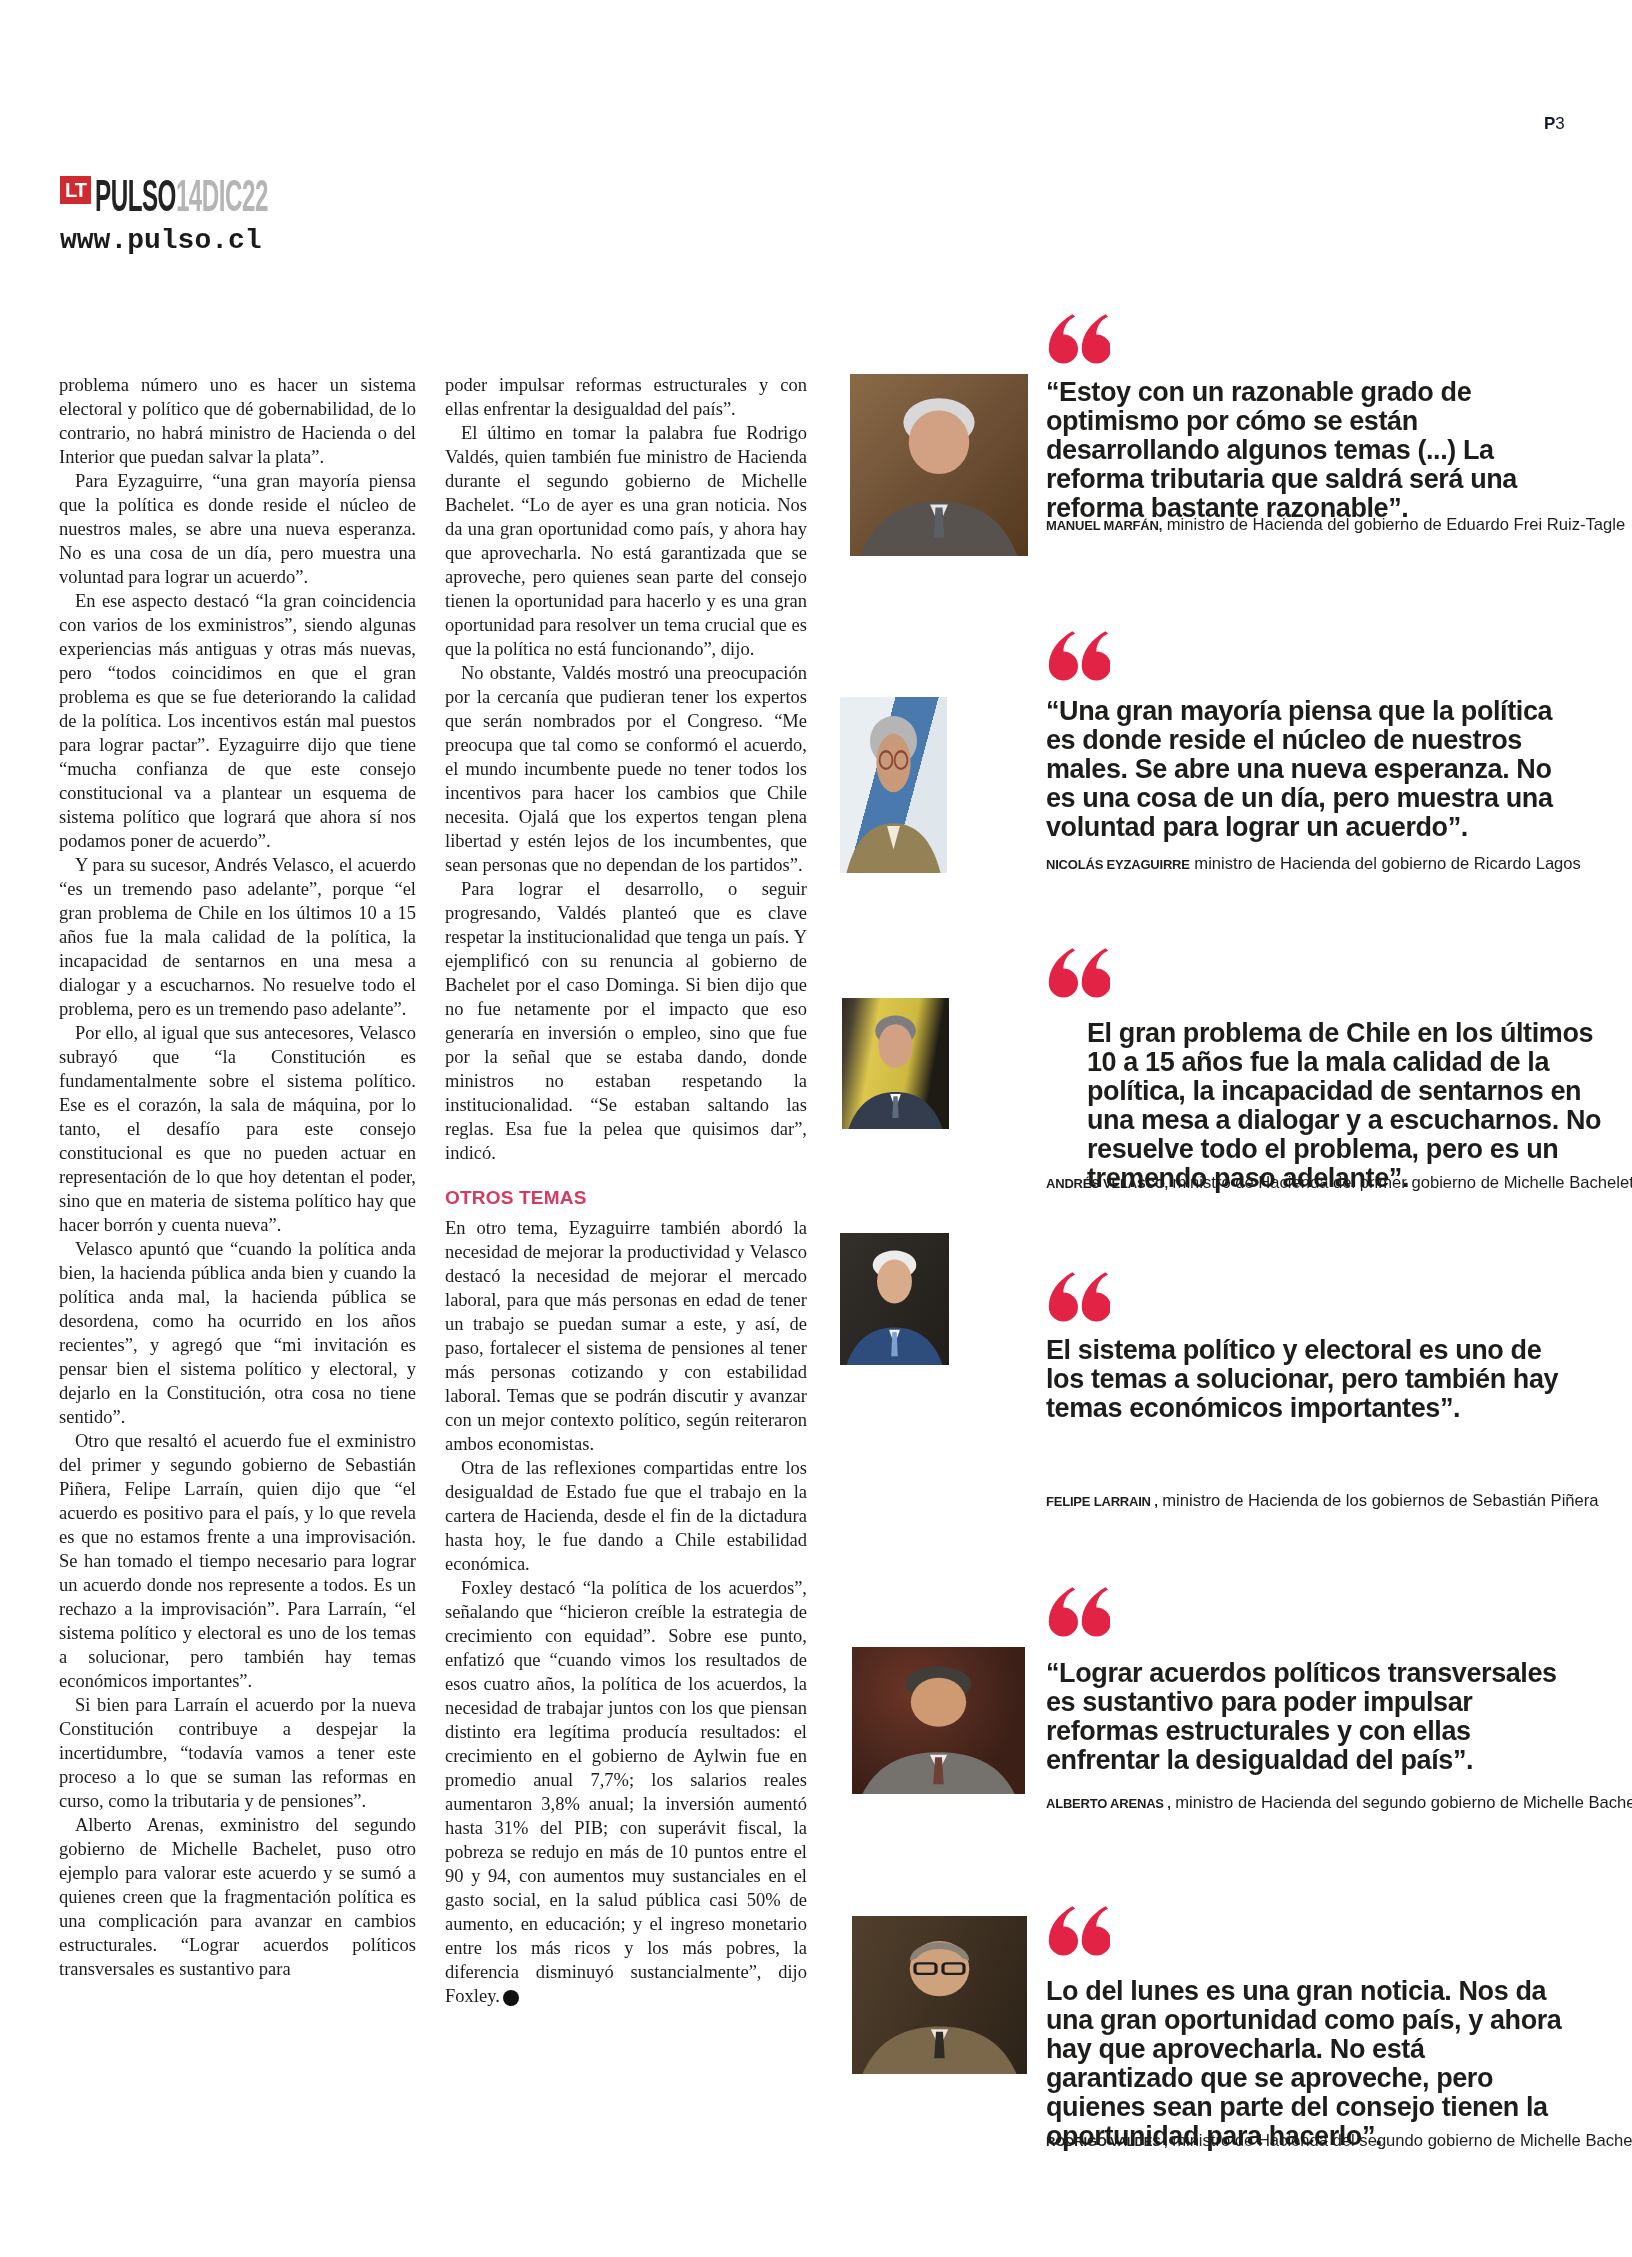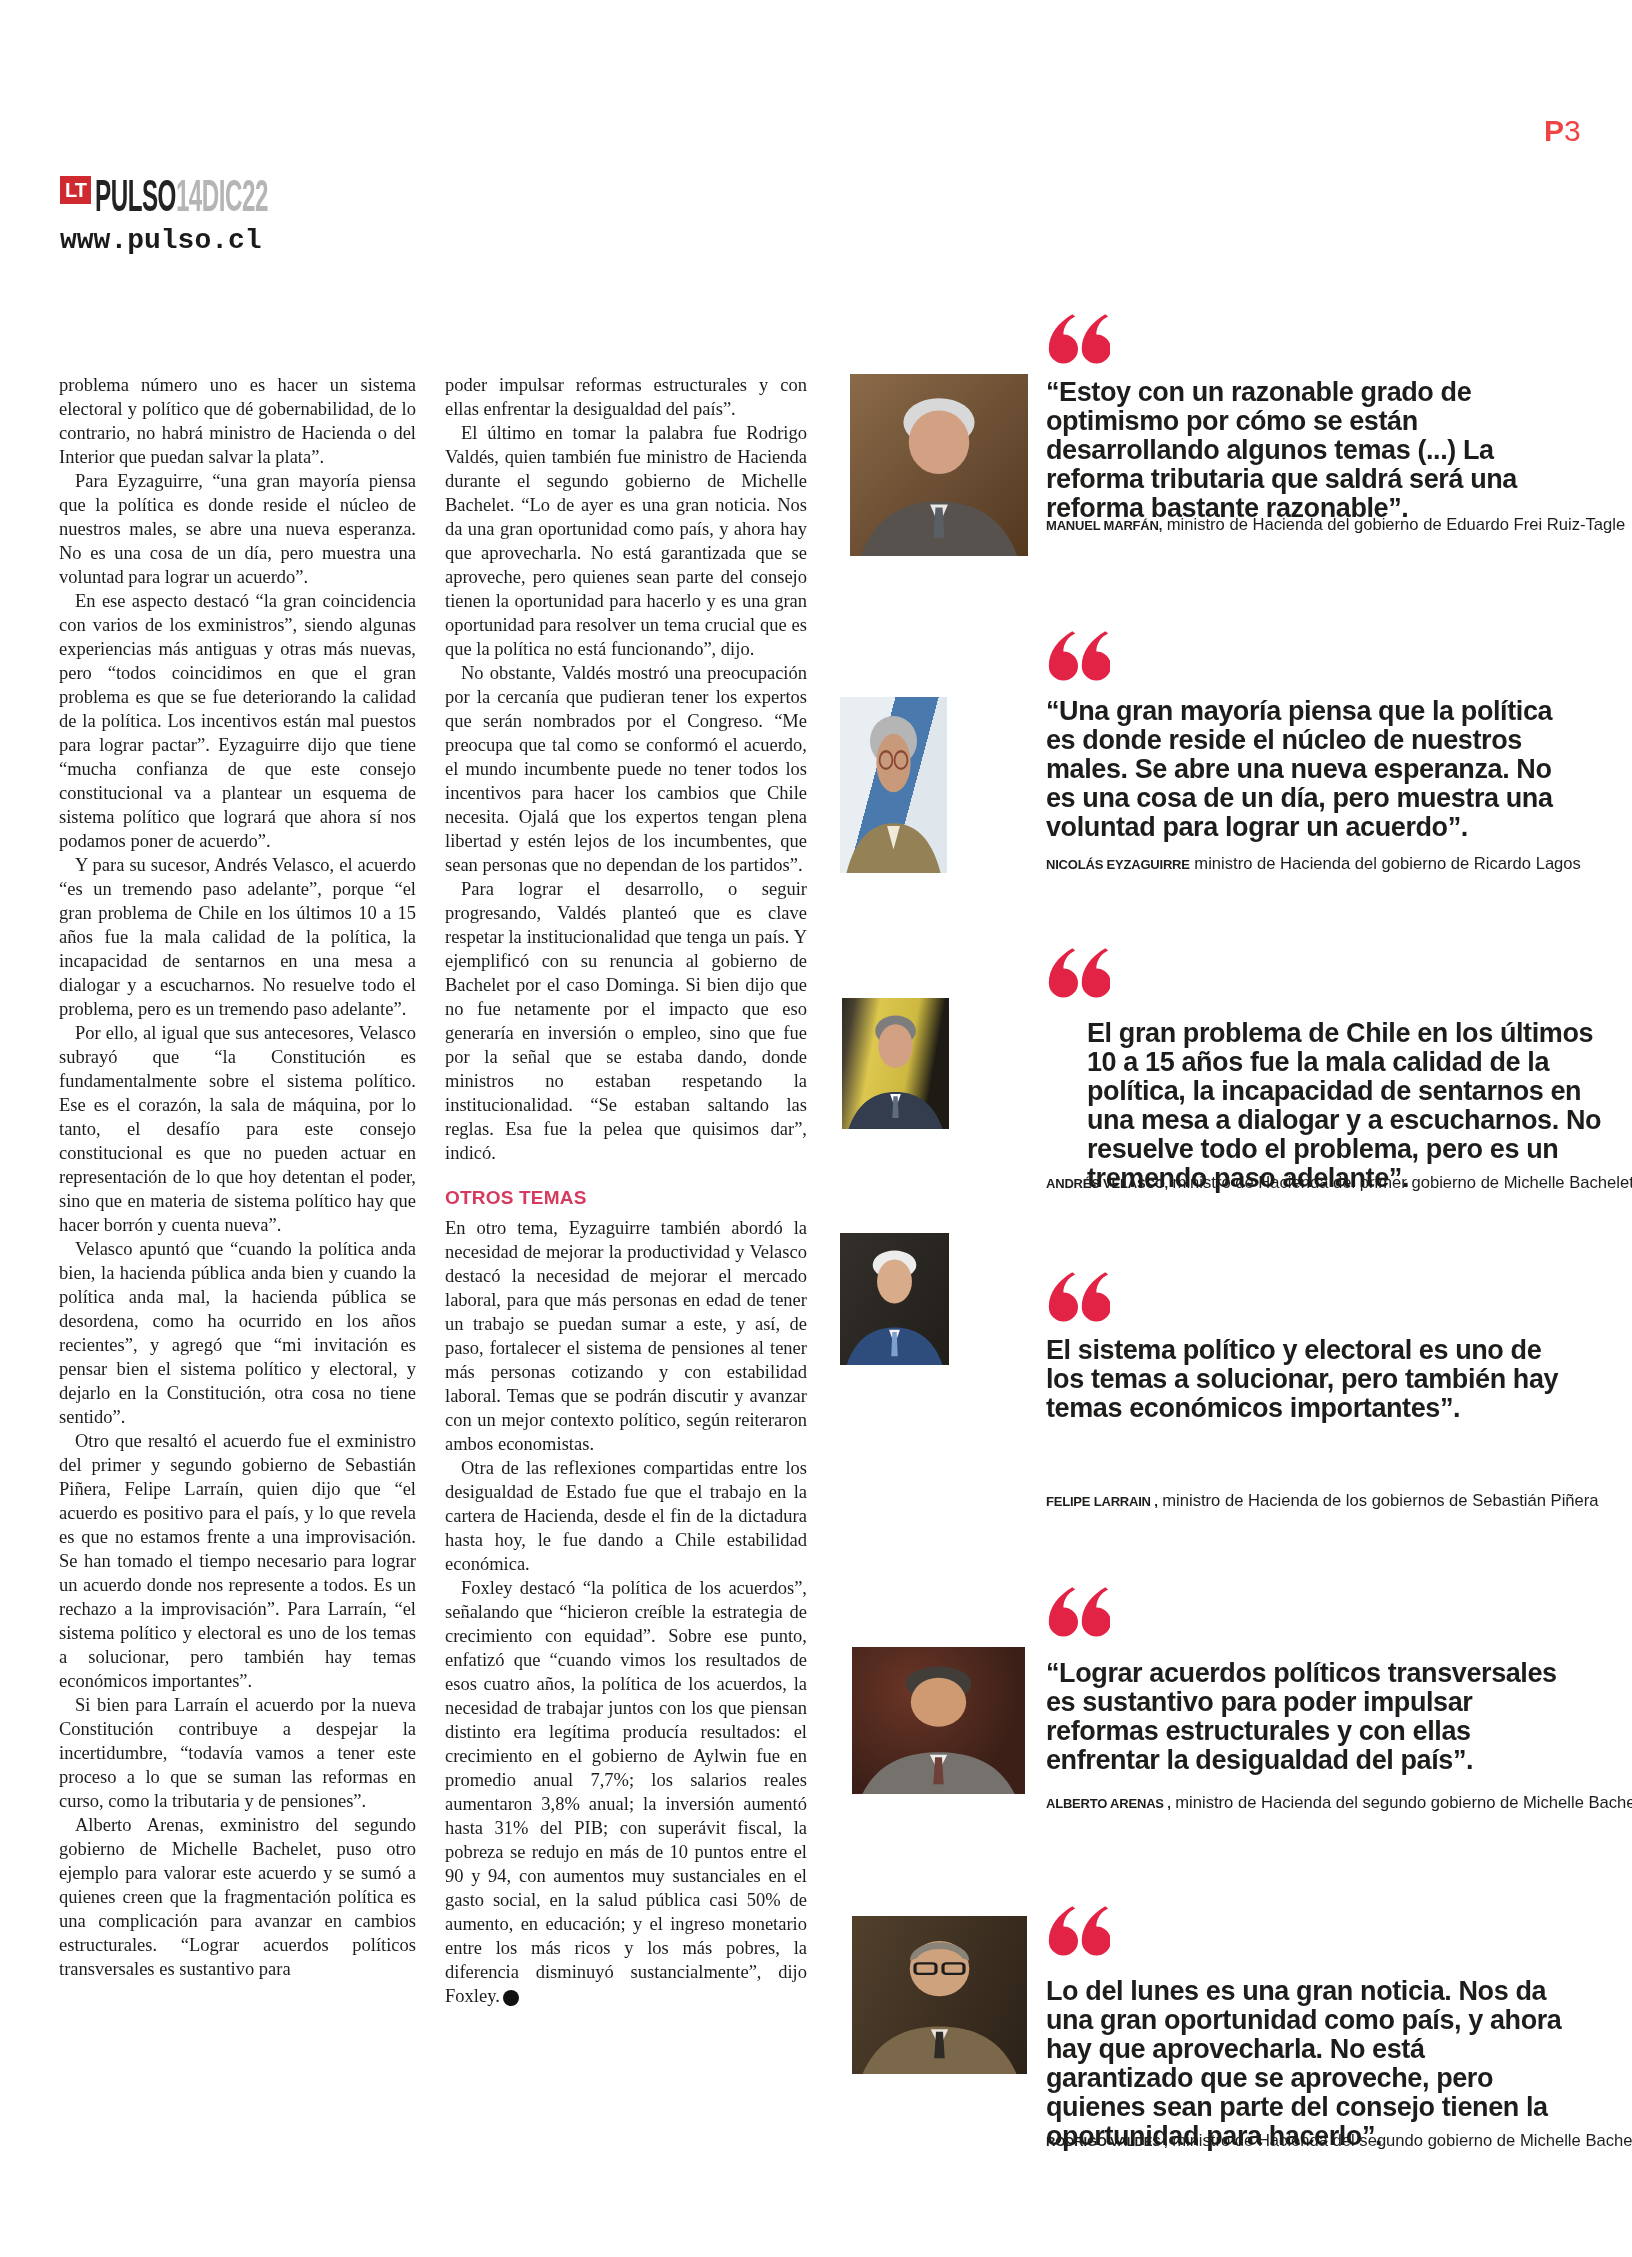--- a/index.html
+++ b/index.html
@@ -1,20 +1,20 @@
 <!DOCTYPE html>
 <html style="font-size:15px"><head>
 <meta charset="utf-8">
 <style>
   html,body{margin:0;padding:0;background:#e9e9e9;}
   .page{position:relative;width:1632px;height:2257px;background:#ffffff;margin:0 auto;
         font-family:"Liberation Serif",serif;color:#1b1b1b;overflow:hidden;}
 
   
-  .folio{position:absolute;left:1544px;top:114px;font-family:"Liberation Sans",sans-serif;font-size:30px;color:#ef4444;}
+  .folio{position:absolute;left:1544px;top:114px;font-family:"Liberation Sans",sans-serif;font-size:17px;color:#0f172a;}
   .folio .b{font-weight:bold;}
 
   
   .masthead{position:absolute;left:60px;top:176px;height:40px;display:flex;align-items:flex-start;}
   .ltbox{width:31px;height:28px;background:#cf2a30;display:flex;flex-direction:column;align-items:center;justify-content:flex-start;}
   .ltbox .lt{color:#fff;font-family:"Liberation Sans",sans-serif;font-weight:bold;font-size:20px;line-height:28px;letter-spacing:-0.9px;}
   .ltbox .ltsub{color:#fff;font-family:"Liberation Sans",sans-serif;font-size:4.7px;letter-spacing:0.4px;line-height:7.6px;}
   .mast-title{display:flex;transform:scaleX(.55);transform-origin:left top;white-space:nowrap;margin-left:3.8px;
               font-family:"Liberation Sans",sans-serif;font-weight:bold;font-size:44px;line-height:40px;letter-spacing:-0.9px;}
   .mast-title .pulso{color:#232323;}

